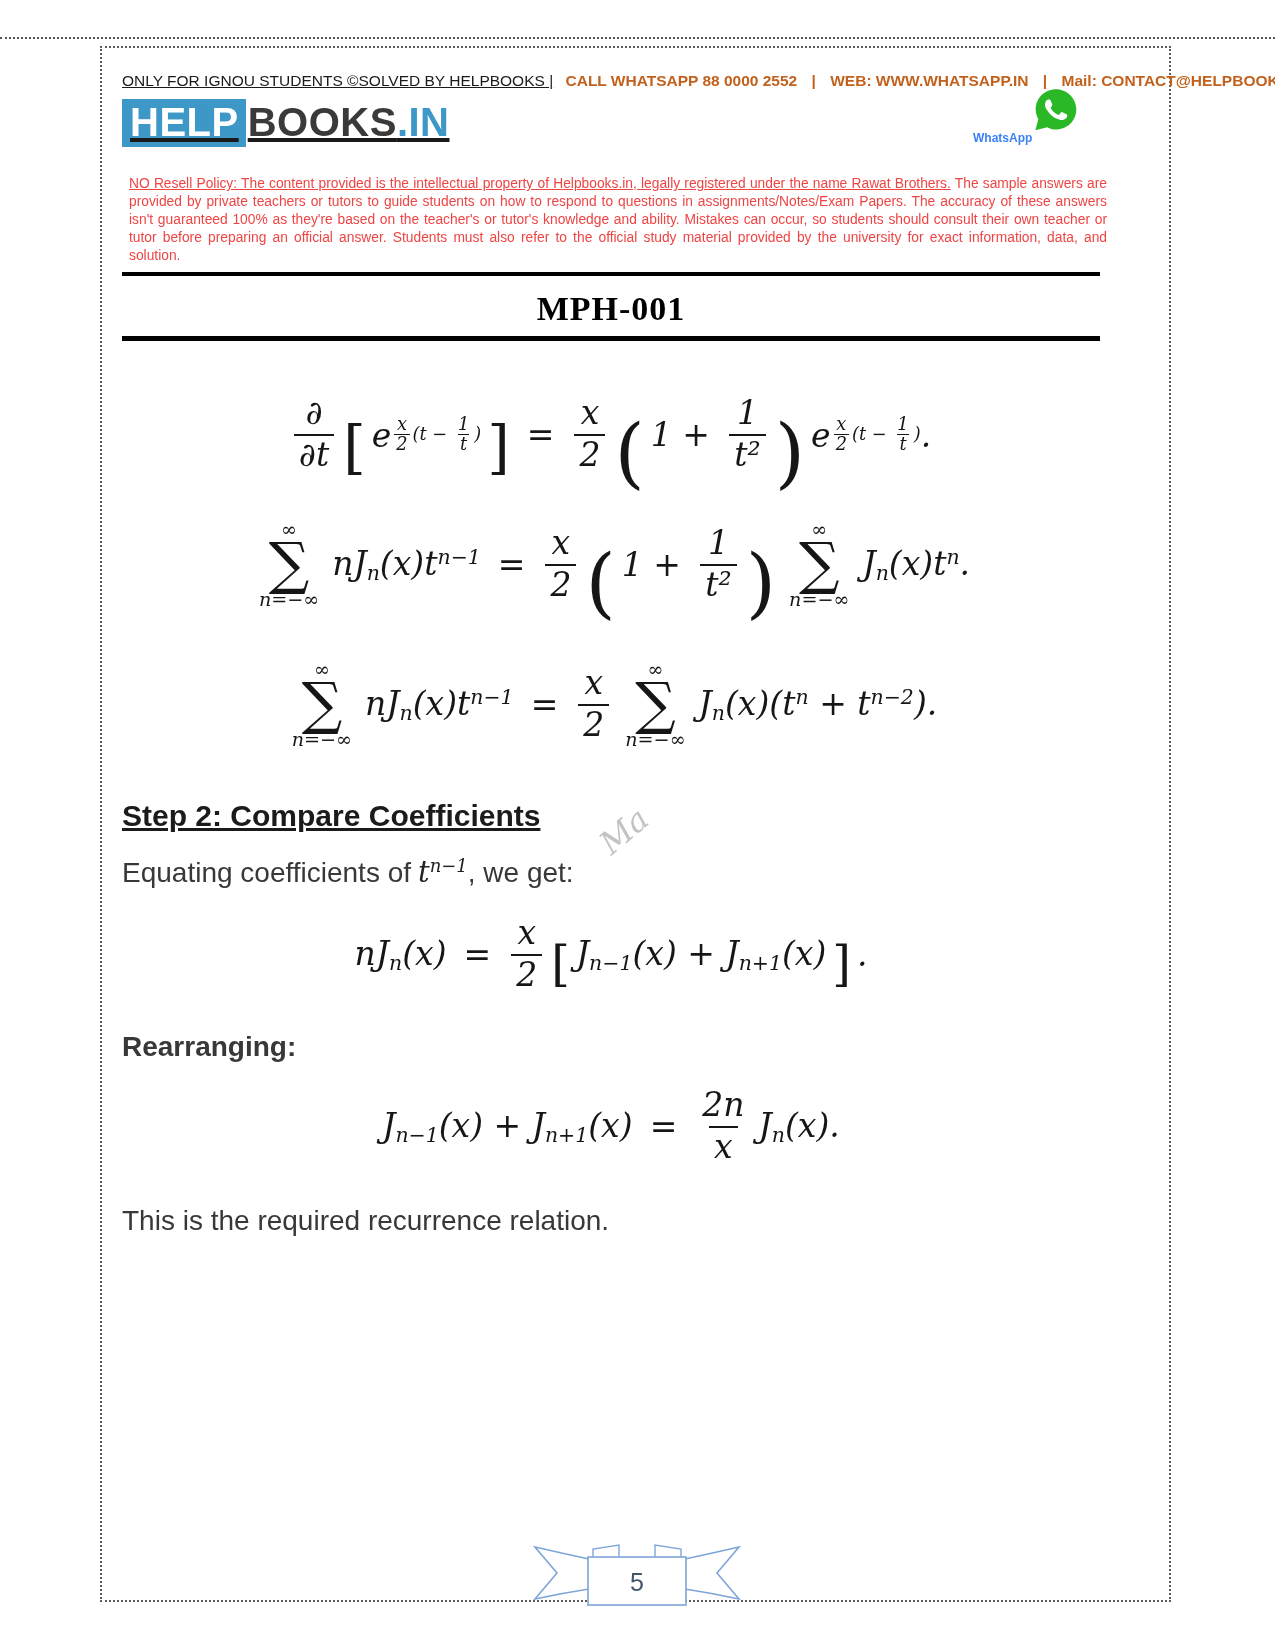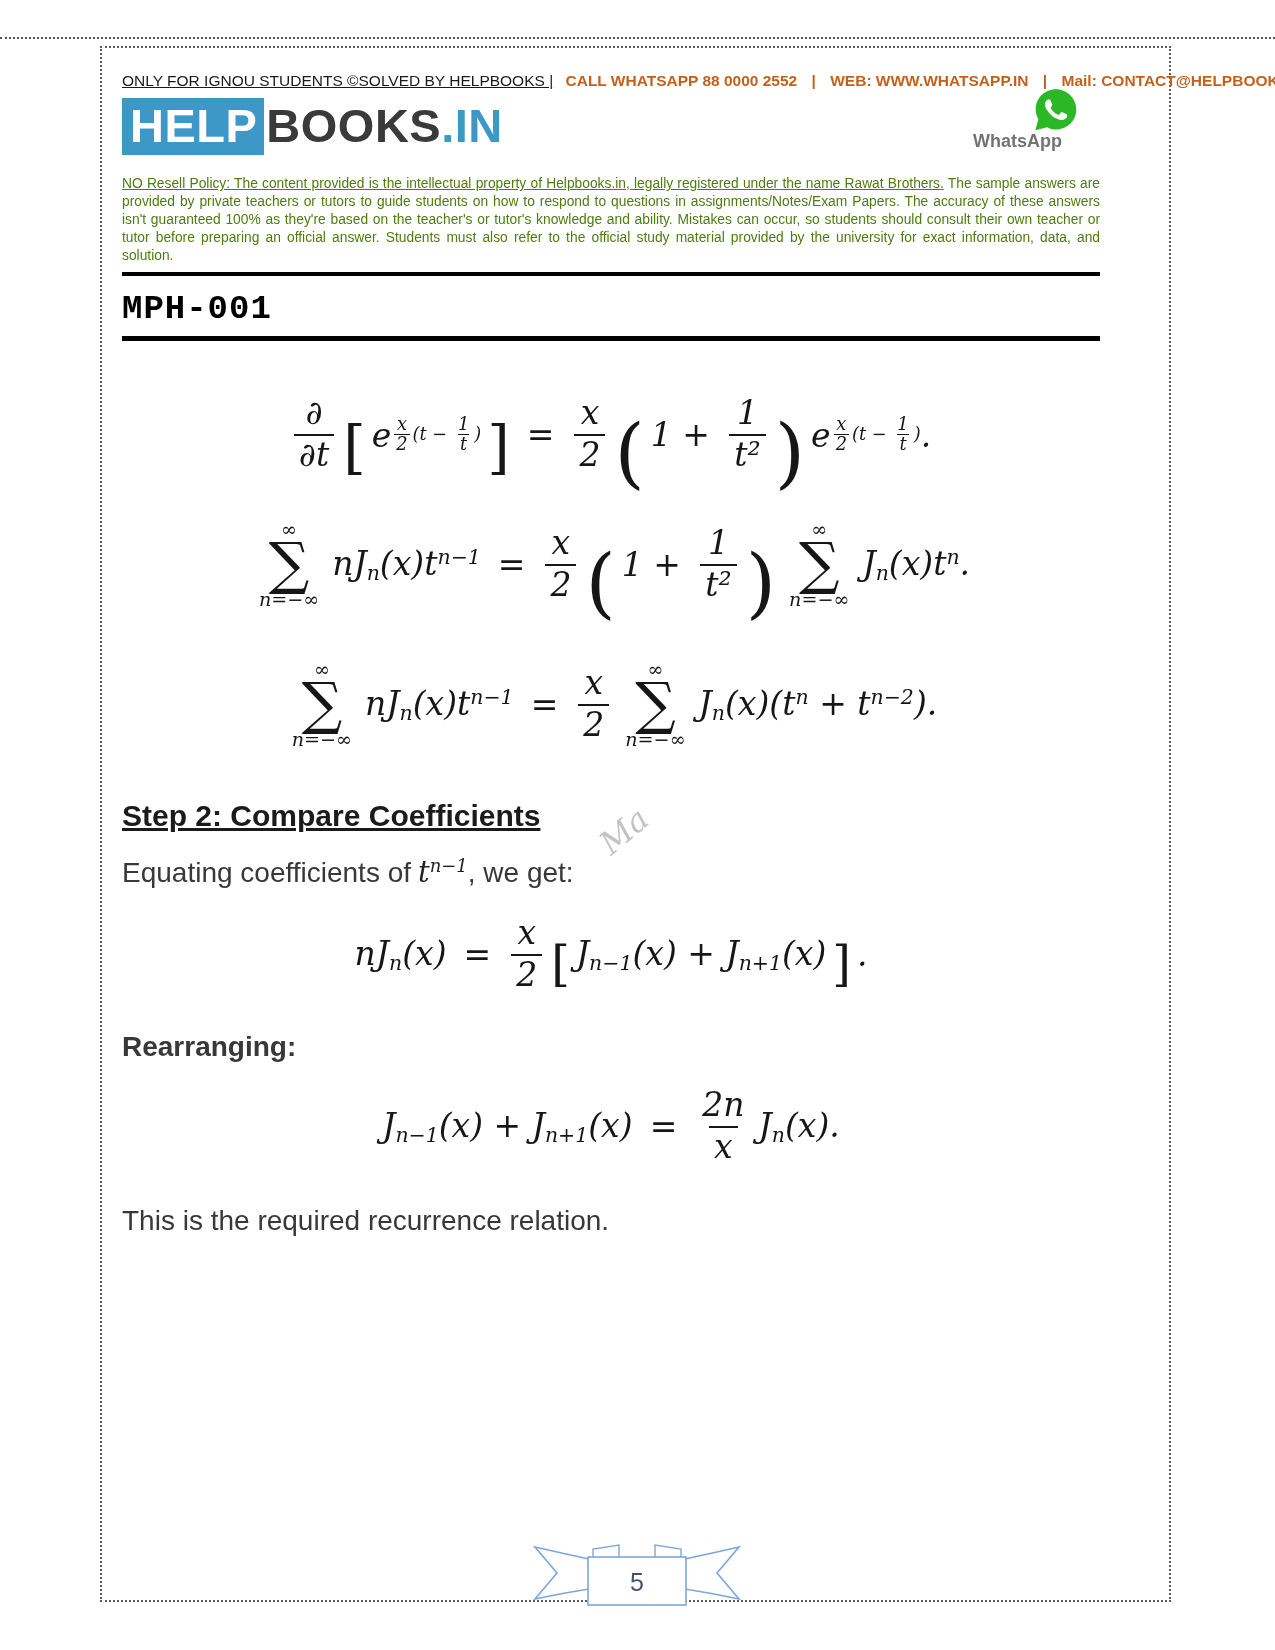--- a/index.html
+++ b/index.html
@@ -8,38 +8,38 @@
   .top-line{position:absolute;left:0;top:37px;width:100%;border-top:2px dotted #555;}
   .border-box{position:absolute;left:100px;top:46px;width:1071px;height:1556px;border:2px dotted #5a5a5a;box-sizing:border-box;}
   .inner{padding:18px 22px 0 20px;position:relative;}
 
   
   .contact-line{font-size:15.5px;margin-top:6px;white-space:nowrap;}
   .contact-line .blk{color:#1a1a1a;text-decoration:underline;}
   .contact-line .org{color:#c2611c;font-weight:bold;}
   .contact-line .sep{color:#c2611c;font-weight:bold;margin:0 10px;}
   .logo-row{position:relative;margin-top:9px;height:70px;}
-  .logo{display:inline-block;font-weight:bold;font-size:47px;letter-spacing:0.5px;line-height:1.15;}
+  .logo{display:inline-block;font-weight:bold;font-size:40px;letter-spacing:0.5px;line-height:1.15;text-decoration:underline;}
   .logo .help{background:#3d97c7;color:#fff;padding:1px 7px 3px 8px;}
   .logo .books{color:#3a3a3a;margin-left:2px;}
   .logo .tld{color:#3d97c7;}
   .wa{position:absolute;right:66px;top:-14px;text-align:left;}
   .wa-icon{display:block;margin-left:58px;}
   .wa-row{display:flex;align-items:baseline;margin-top:-6px;}
-  .wa-label{font-weight:bold;font-size:18px;color:#737373;}
+  .wa-label{font-weight:bold;font-size:12px;color:#3b82f6;}
   .wa-number{font-weight:bold;font-size:35px;color:#c2611c;margin-left:5px;letter-spacing:0.5px;}
 
   
-  .disclaimer{margin-top:6px;width:978px;font-size:13.8px;line-height:1.3;color:#4d7c0f;text-align:justify;}
+  .disclaimer{margin-top:6px;width:978px;font-size:13.8px;line-height:1.3;color:#ef4444;text-align:justify;margin-left:7px;}
   .disclaimer .l1{text-decoration:underline;}
 
   .rule{width:978px;height:4px;background:#000;}
   .rule.r1{margin-top:7px;}
   .rule.r2{margin-top:8px;height:5px;}
-  .doc-title{width:978px;text-align:left;font-family:Liberation Mono, monospace;font-weight:bold;
+  .doc-title{width:978px;text-align:center;font-family:Liberation Serif, serif;font-weight:bold;
              font-size:34px;color:#000;margin-top:14px;letter-spacing:1px;}
 
   
   .label{font-size:28px;color:#383838;}
   .step-heading{font-size:30px;font-weight:bold;color:#1b1b1b;text-decoration:underline;}
   .imath{font-family:"DejaVu Serif",serif;font-style:italic;font-size:29px;color:#222;margin-left:7px;}
   .isup{font-size:18px;vertical-align:10px;}
 
   
   .math{display:flex;align-items:center;justify-content:center;width:978px;

